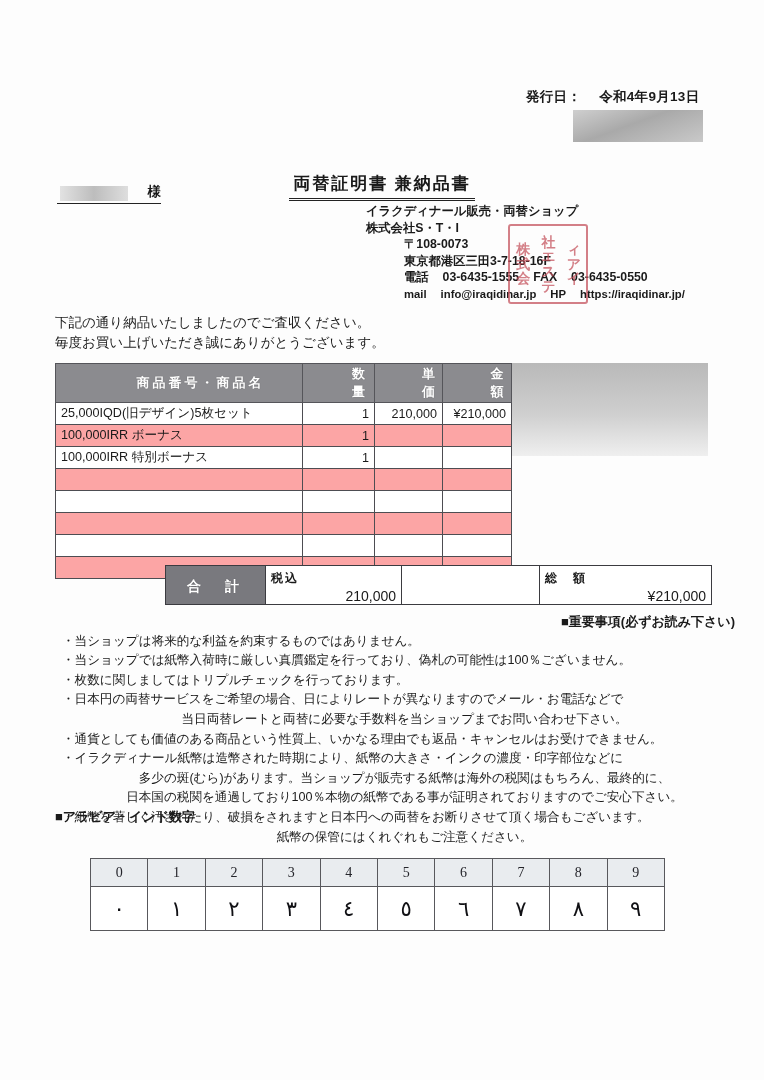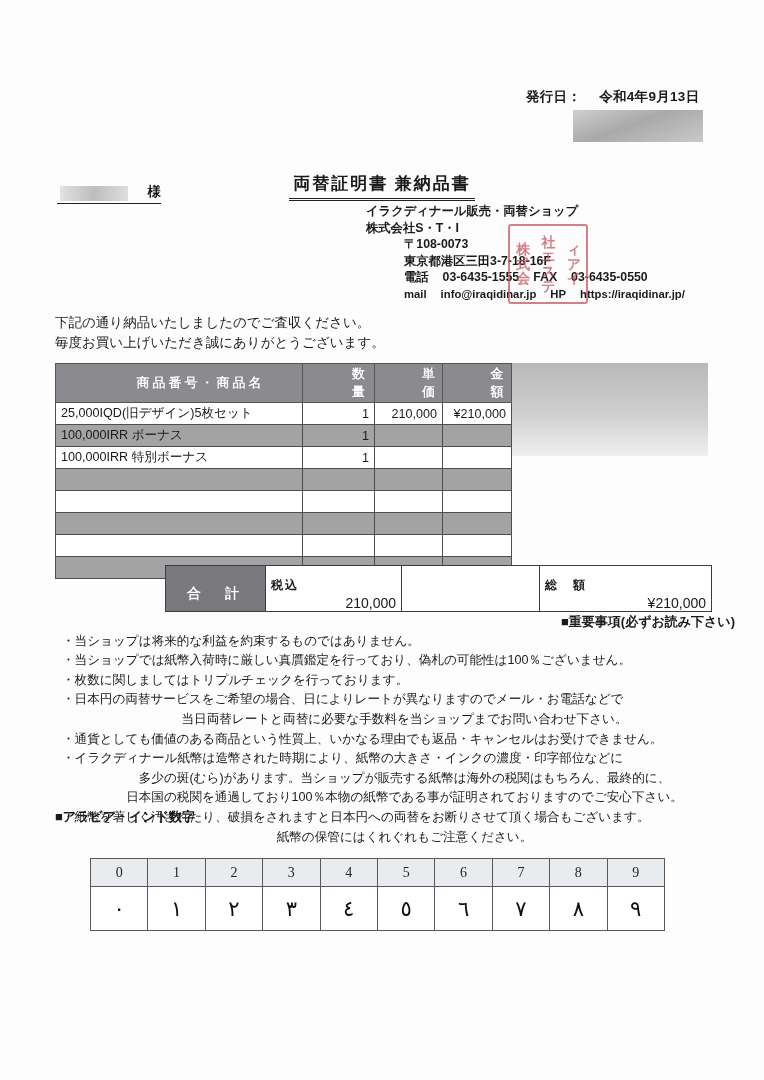--- a/index.html
+++ b/index.html
@@ -165,21 +165,21 @@
     border: 1px solid #55555a;
     text-shadow: 0 0 1px rgba(0,0,0,.35);
     padding-left: 44px;
   }
   .items td {
     height: 21px;
     border: 1px solid #4d4d52;
     padding: 0 5px;
     font-size: 12.6px;
   }
-  .items tr.shaded td { background: #a3a3a3; }
+  .items tr.shaded td { background: #fca5a5; }
   .items tr.plain  td { background: #ffffff; }
   .td-name   { text-align: left; }
   .td-num    { text-align: right; }
 
   
   .totals {
     position: absolute;
     left: 165px;
     top: 565px;
     width: 546px;
@@ -188,21 +188,21 @@
     font-size: 12.5px;
   }
   .totals col.t-lbl  { width: 100px; }
   .totals col.t-tax  { width: 136px; }
   .totals col.t-mid  { width: 138px; }
   .totals col.t-sum  { width: 172px; }
   .totals td {
     border: 1.4px solid #3b3b40;
     height: 34px;
     vertical-align: top;
-    padding: 11px 5px 0 5px;
+    padding: 4px 5px 0 5px;
     background: #ffffff;
   }
   .totals td.goukei {
     background: #79797e;
     color: #fff;
     font-weight: bold;
     font-size: 14px;
     letter-spacing: 5px;
     text-align: center;
     vertical-align: middle;

